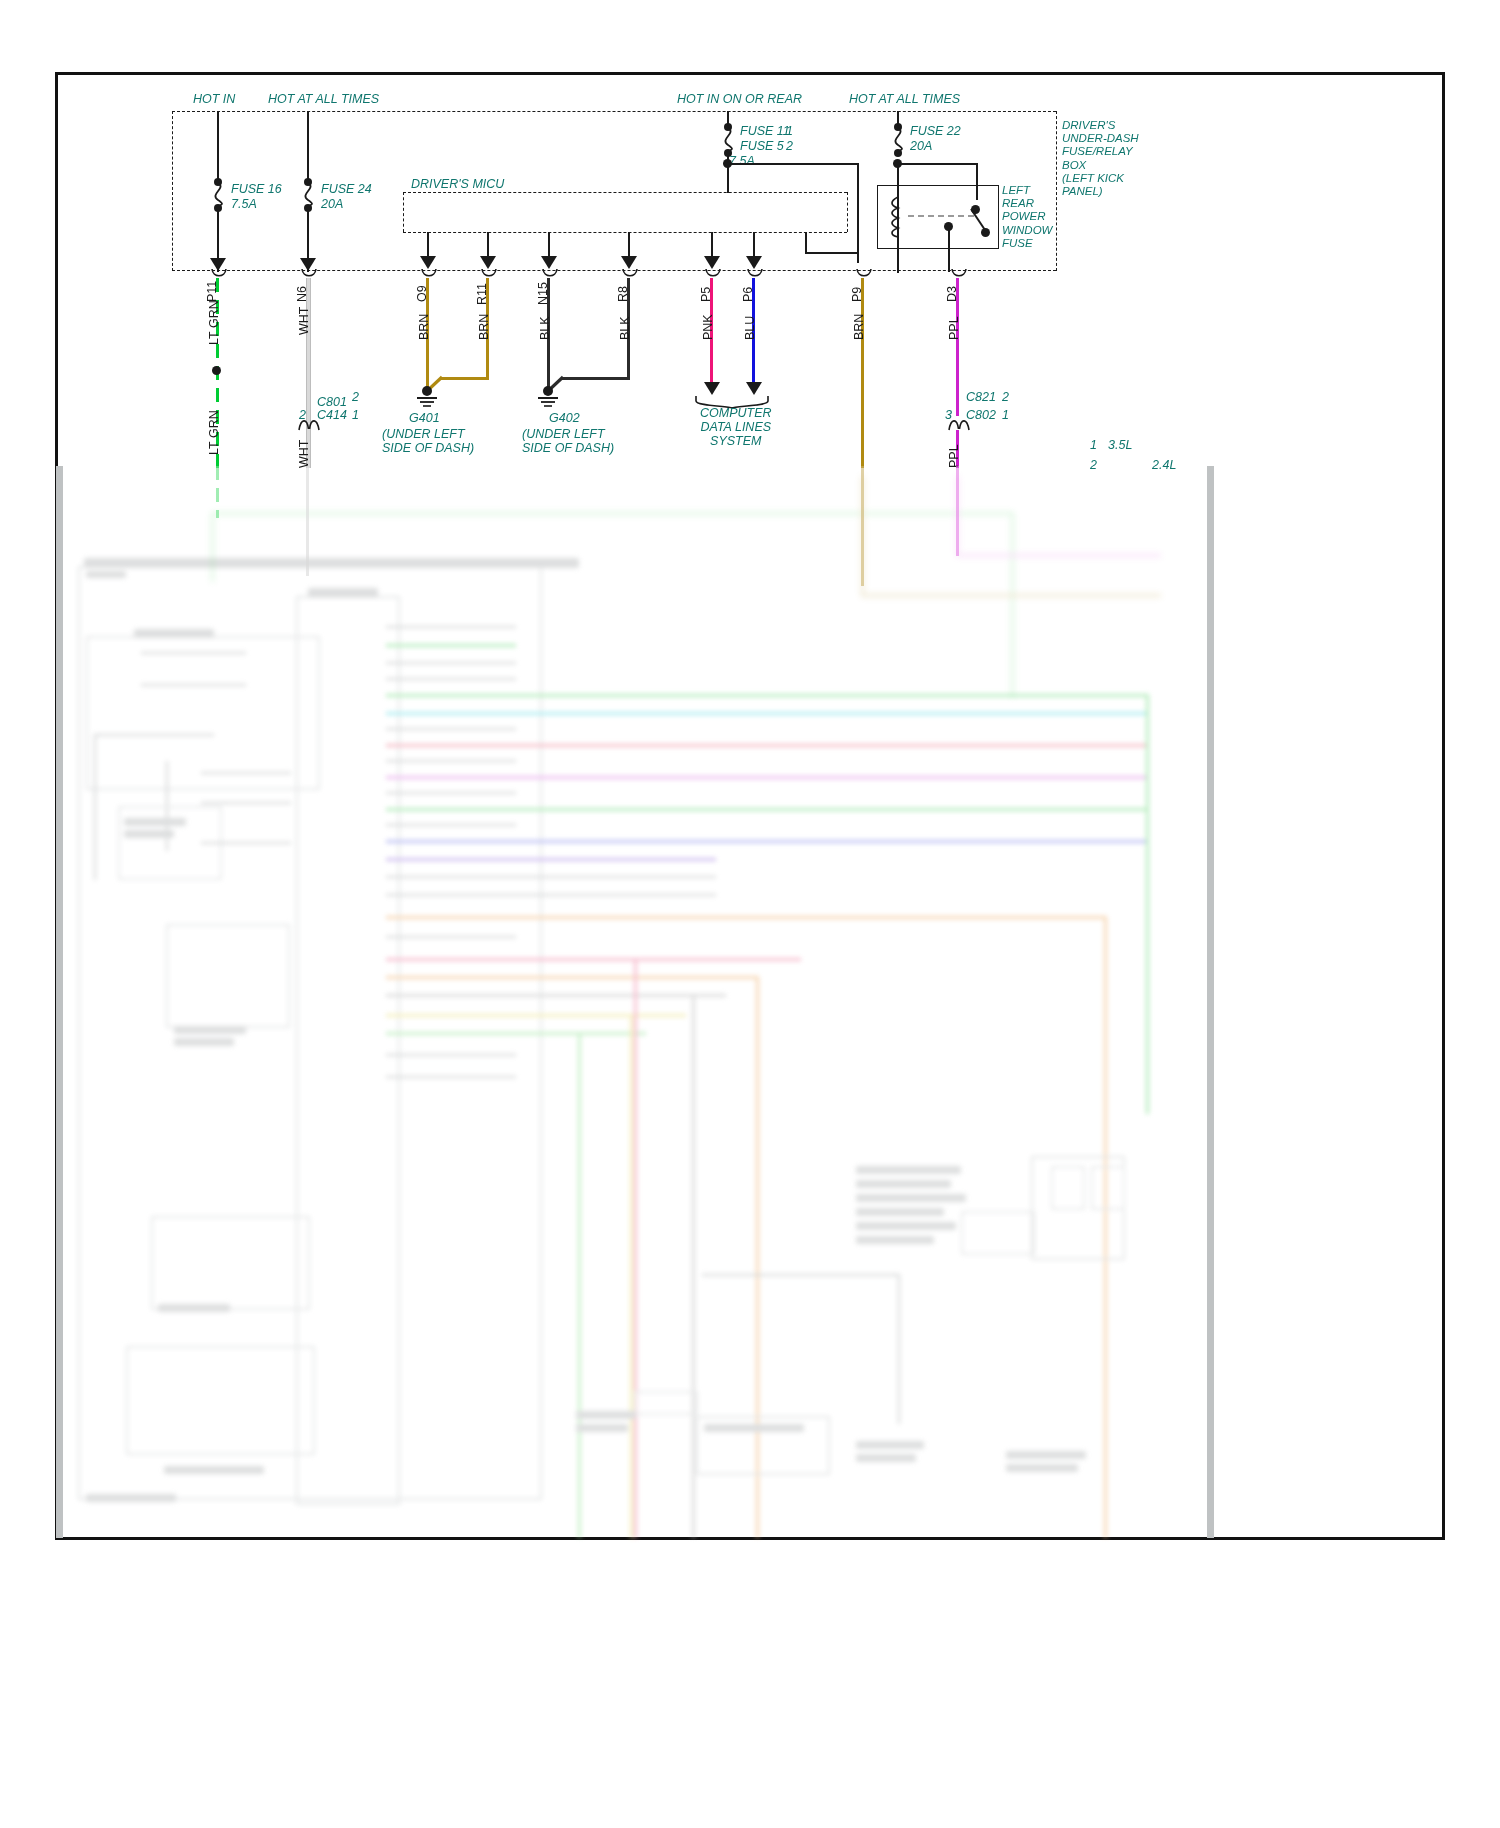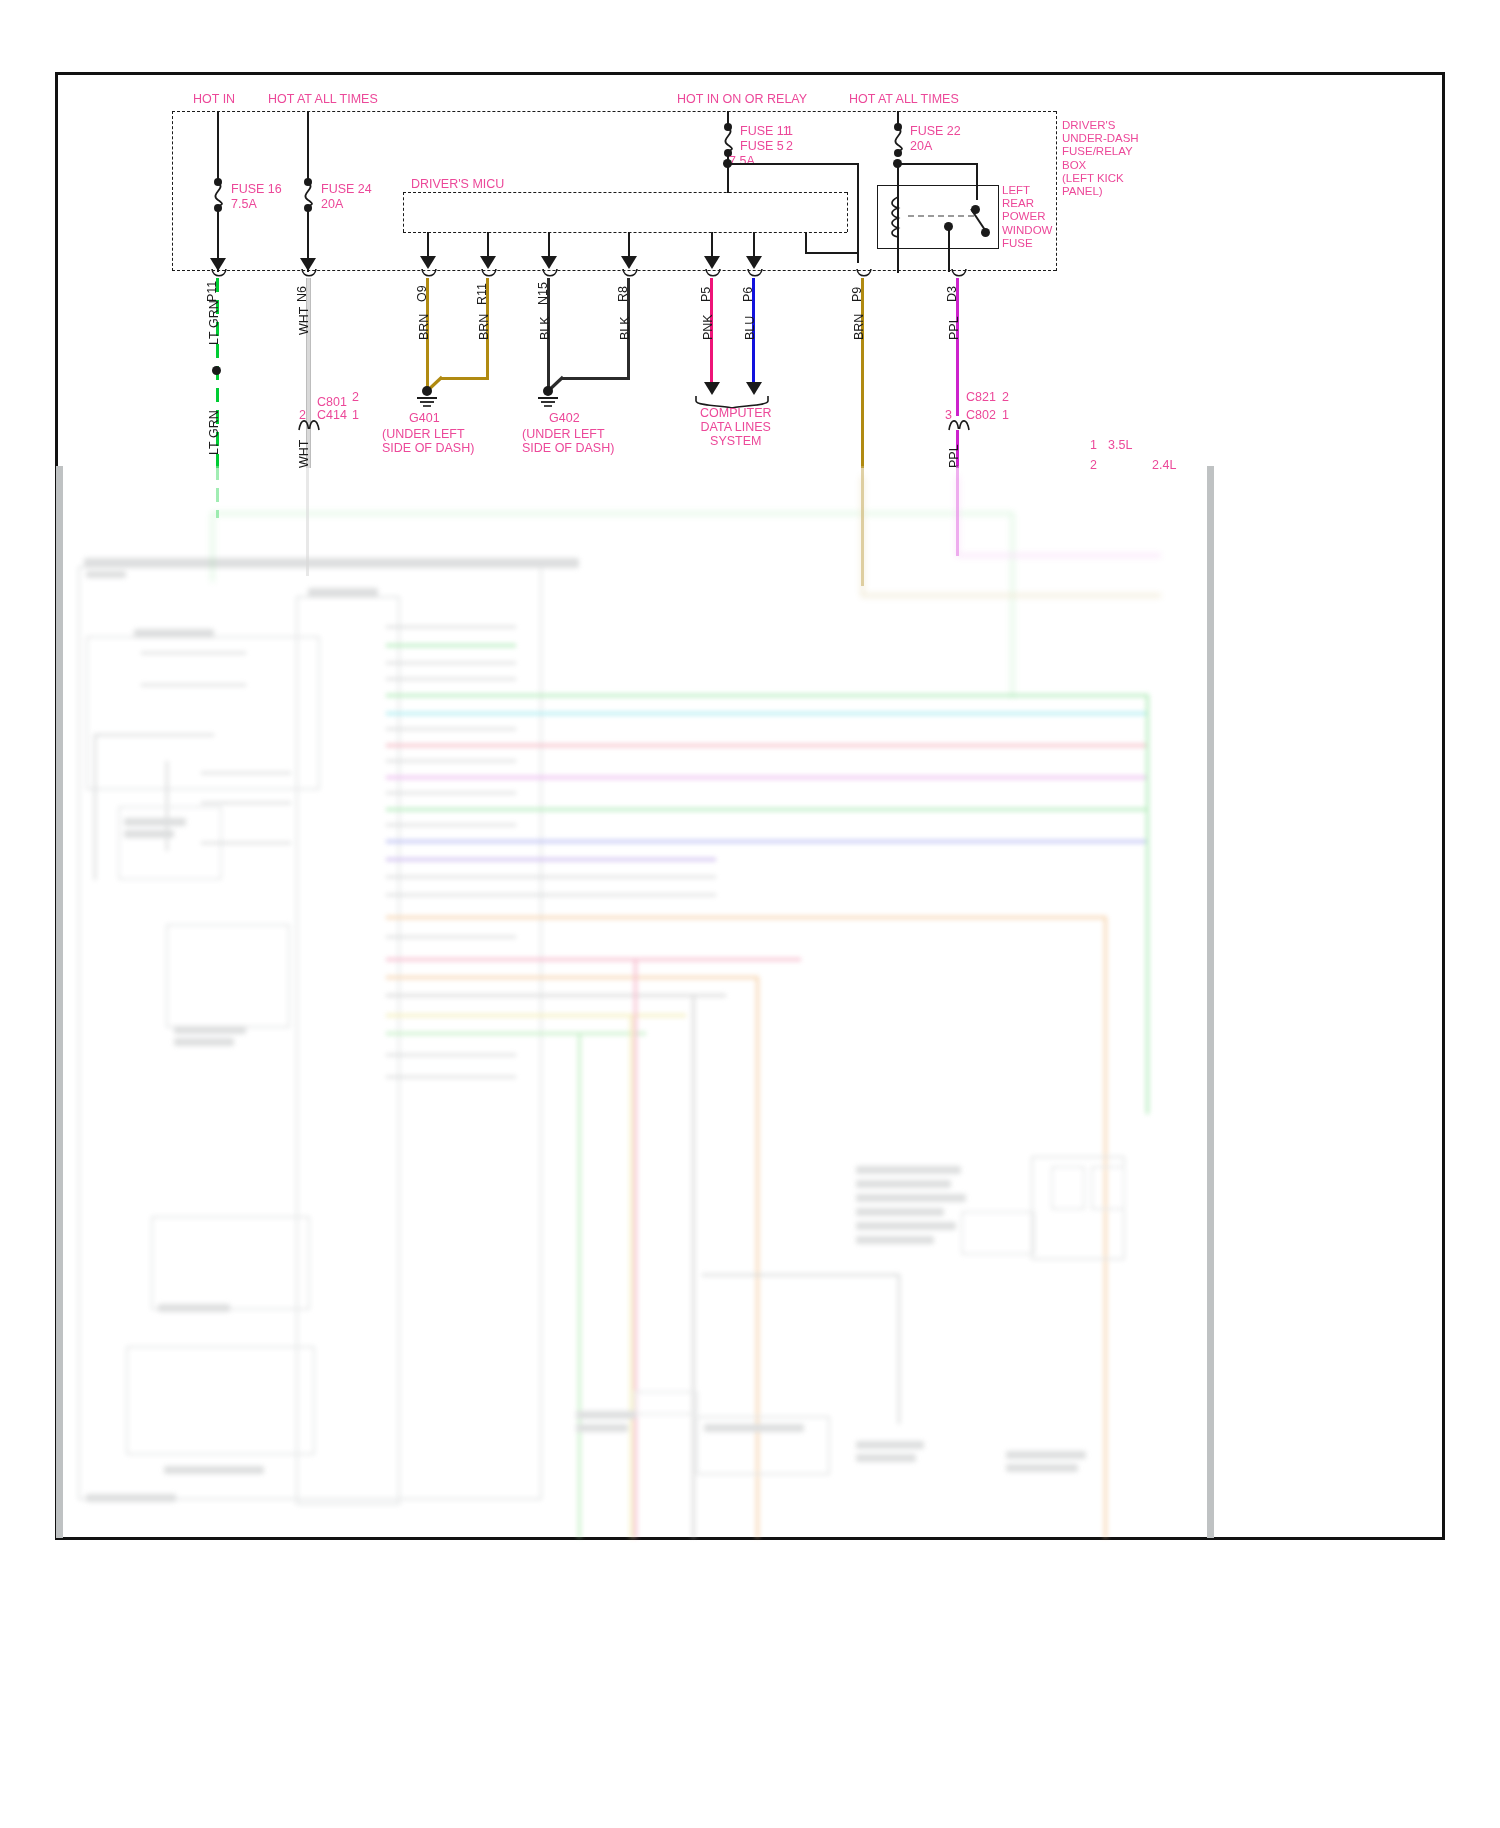--- a/index.html
+++ b/index.html
@@ -1,21 +1,21 @@
 <!DOCTYPE html>
 <html><head>
 <meta charset="utf-8">
 <style>
   html,body{margin:0;padding:0;background:#ffffff;}
   body{font-family:"Liberation Sans", sans-serif;}
   #page{position:relative;width:1500px;height:1828px;background:#ffffff;overflow:hidden;}
 
   
   .abs{position:absolute;}
-  .txt{position:absolute;font-family:"Liberation Sans",sans-serif;color:#ec4899;white-space:pre;line-height:1.18;}
+  .txt{position:absolute;font-family:"Liberation Sans",sans-serif;color:#0f766e;white-space:pre;line-height:1.18;font-style:italic;}
   .t11{font-size:11.5px;}
   .t12{font-size:12.5px;}
   .vert{position:absolute;font-family:"Liberation Sans",sans-serif;color:#1a1a1a;
         white-space:nowrap;font-size:12.5px;
         transform-origin:0 0;transform:rotate(-90deg);}
 
   
   .ln{position:absolute;background:#1a1a1a;}
   .hl{height:1.6px;}
   .vl{width:1.6px;}
@@ -169,21 +169,21 @@
     <div class="fw" style="left:805px;top:128px;width:300px;height:3px;background:#cbb36b;"></div>
     <div class="fw" style="left:900px;top:10px;width:3px;height:80px;background:#ea9aea;"></div>
     <div class="fw" style="left:900px;top:88px;width:205px;height:3px;background:#ea9aea;"></div>
   </div>
 
   <div id="gutterL"></div>
   <div id="gutterR"></div>
 
   <div class="txt t12" style="left:193px;top:92px;">HOT IN</div>
   <div class="txt t12" style="left:268px;top:92px;">HOT AT ALL TIMES</div>
-  <div class="txt t12" style="left:677px;top:92px;">HOT IN ON OR RELAY</div>
+  <div class="txt t12" style="left:677px;top:92px;">HOT IN ON OR REAR</div>
   <div class="txt t12" style="left:849px;top:92px;">HOT AT ALL TIMES</div>
 
   <div class="dashh" style="left:172px;top:111px;width:884px;"></div>
   <div class="dashv" style="left:172px;top:111px;height:160px;"></div>
   <div class="dashh" style="left:172px;top:270px;width:884px;"></div>
   <div class="dashv" style="left:1056px;top:111px;height:160px;"></div>
 
   <div class="txt t11" style="left:1062px;top:119px;line-height:13.2px;">DRIVER'S
 UNDER-DASH
 FUSE/RELAY

